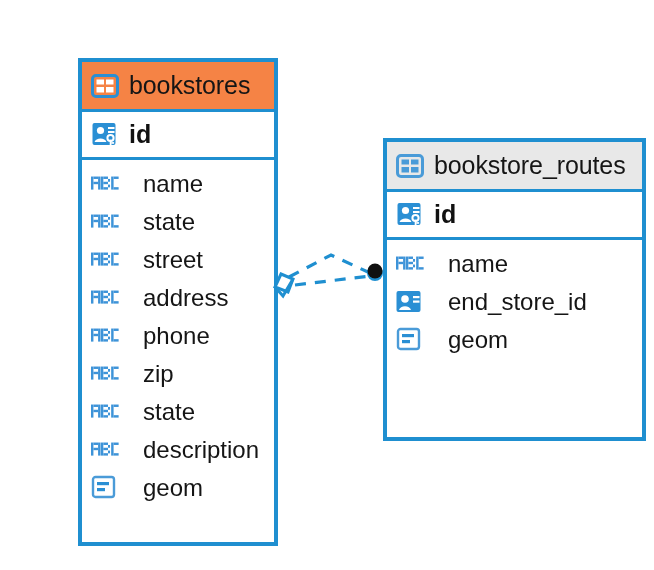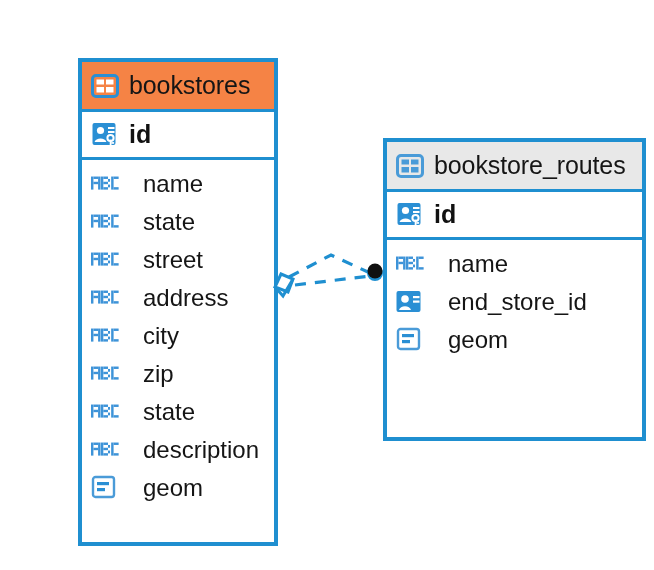--- a/index.html
+++ b/index.html
@@ -262,21 +262,21 @@
               <rect x="18.2" y="4.6" width="2.2" height="3"></rect>
                 <rect x="13.2" y="7.6" width="5" height="2.6"></rect>
               <rect x="18.2" y="10.6" width="2.2" height="3"></rect>
                 <rect x="13.2" y="13.4" width="5" height="2.6"></rect>
               <rect x="21.6" y="2" width="2.6" height="14"></rect>
                 <rect x="24.2" y="2" width="5.4" height="2.6"></rect>
               <rect x="24.2" y="13.4" width="5.4" height="2.6"></rect>
             </g>
           </svg>
         </span>
-        <span class="field-label">city</span>
+        <span class="field-label">phone</span>
       </div>
 
       <div class="field-row">
         <span class="icon icon-abc">
           <svg width="28" height="20" viewBox="0 0 30 20">
             <g fill="#3d93d8">
               <rect x="0" y="2" width="2.6" height="14"></rect>
                 <rect x="2.6" y="2" width="5" height="2.6"></rect>
               <rect x="7.6" y="2" width="2.6" height="14"></rect>
                 <rect x="2.6" y="7.6" width="5" height="2.6"></rect>

